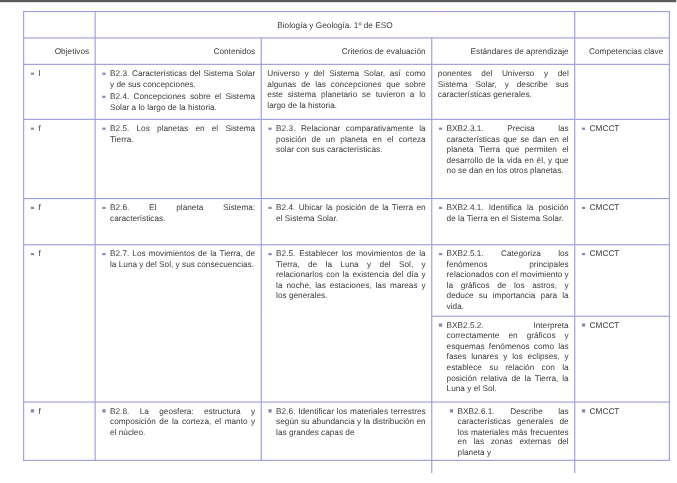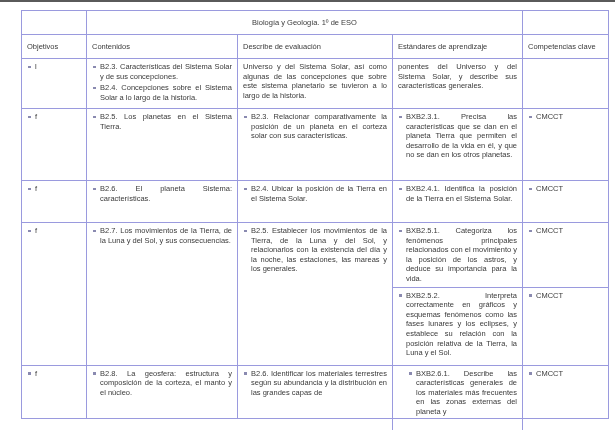--- a/index.html
+++ b/index.html
@@ -48,21 +48,21 @@
   tr.r2 { height: 72px; }
   tr.r3 { height: 42px; }
   tr.r4a { height: 63px; }
   tr.r4b { height: 78px; }
   tr.r5 { height: 50px; }
   .title-cell {
     text-align: center;
     vertical-align: middle;
   }
   th {
-    text-align: left;
+    text-align: right;
     vertical-align: middle;
   }
   .item {
     position: relative;
     padding-left: 8px;
     text-align: justify;
     margin-bottom: 2px;
   }
   .item.no-bullet {
     padding-left: 0;
@@ -113,21 +113,21 @@
     <tbody>
         <tr class="title-row">
       <td></td>
       <td colspan="3" class="title-cell">Biología y Geología. 1º de ESO</td>
       <td></td>
     </tr>
 
     <tr class="header-row">
       <th>Objetivos</th>
       <th>Contenidos</th>
-      <th>Describe de evaluación</th>
+      <th>Criterios de evaluación</th>
       <th>Estándares de aprendizaje</th>
       <th>Competencias clave</th>
     </tr>
 
     <tr class="r1">
       <td>
         <div class="item bullet"><span>l</span></div>
       </td>
       <td>
         <div class="item bullet"><span>B2.3. Características del Sistema Solar y de sus concepciones.</span></div>
@@ -182,21 +182,21 @@
       <td rowspan="2">
         <div class="item bullet"><span>f</span></div>
       </td>
       <td rowspan="2">
         <div class="item bullet"><span>B2.7. Los movimientos de la Tierra, de la Luna y del Sol, y sus consecuencias.</span></div>
       </td>
       <td rowspan="2">
         <div class="item bullet"><span>B2.5. Establecer los movimientos de la Tierra, de la Luna y del Sol, y relacionarlos con la existencia del día y la noche, las estaciones, las mareas y los generales.</span></div>
       </td>
       <td>
-        <div class="item bullet"><span>BXB2.5.1. Categoriza los fenómenos principales relacionados con el movimiento y la posición de los astros, y deduce su importancia para la vida.</span></div>
+        <div class="item bullet"><span>BXB2.5.1. Categoriza los fenómenos principales relacionados con el movimiento y la gráficos de los astros, y deduce su importancia para la vida.</span></div>
       </td>
       <td>
         <div class="item bullet"><span>CMCCT</span></div>
       </td>
     </tr>
 
     <tr class="r4b">
       <td>
         <div class="item bullet"><span>BXB2.5.2. Interpreta correctamente en gráficos y esquemas fenómenos como las fases lunares y los eclipses, y establece su relación con la posición relativa de la Tierra, la Luna y el Sol.</span></div>
       </td>

